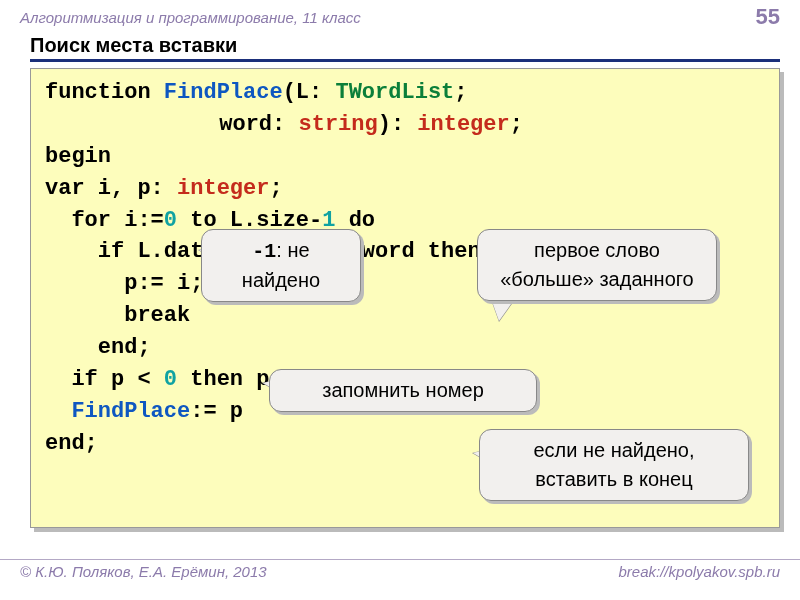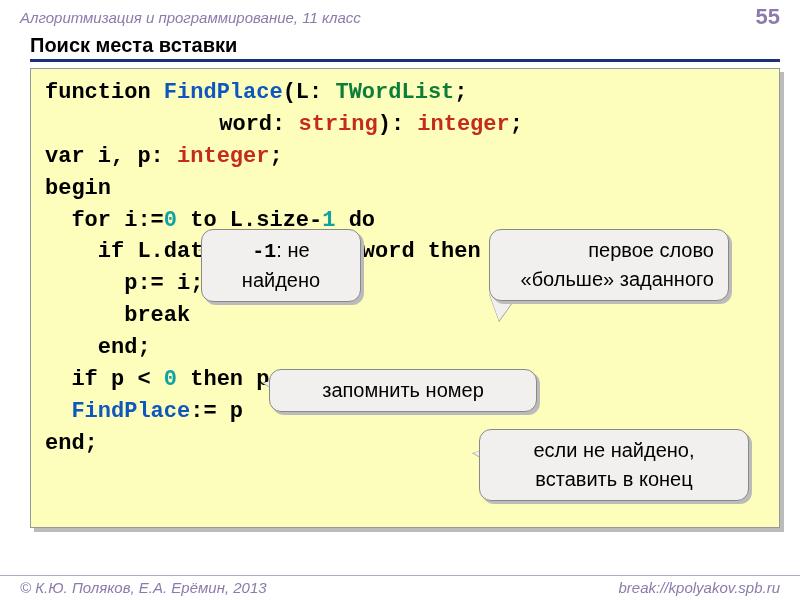--- a/index.html
+++ b/index.html
@@ -70,29 +70,29 @@
   }
   .callout .b { font-weight: bold; font-family: "Courier New", monospace; }
   .tail {
     position: absolute;
     width: 0;
     height: 0;
   }
   
   #c1 { left: 170px; top: 160px; width: 130px; }
   #c1-tail { left: 168px; top: 173px; border-top: 8px solid transparent; border-bottom: 16px solid transparent; border-right: 28px solid #F2F0EE; filter: drop-shadow(-1px 0 0 #888);}
-  #c2 { left: 458px; top: 160px; width: 210px; text-align: right; }
+  #c2 { left: 446px; top: 160px; width: 210px; }
   #c2-tail { left: 458px; top: 224px; border-left: 10px solid transparent; border-right: 20px solid transparent; border-top: 28px solid #F2F0EE; filter: drop-shadow(0 1px 0 #888);}
   #c3 { left: 238px; top: 300px; width: 238px; }
   #c3-tail { left: 232px; top: 308px; border-top: 6px solid transparent; border-bottom: 14px solid transparent; border-right: 24px solid #F2F0EE; filter: drop-shadow(-1px 0 0 #888);}
   #c4 { left: 448px; top: 360px; width: 240px; }
   #c4-tail { left: 442px; top: 378px; border-top: 6px solid transparent; border-bottom: 14px solid transparent; border-right: 24px solid #F2F0EE; filter: drop-shadow(-1px 0 0 #888);}
   .footer {
     position: absolute;
-    bottom: 4px;
+    bottom: 20px;
     left: 0;
     right: 0;
     border-top: 1px solid #b3a8c5;
     padding: 3px 20px 0 20px;
     display: flex;
     justify-content: space-between;
     color: #8C7BAB;
     font-style: italic;
     font-size: 15px;
   }
@@ -103,22 +103,22 @@
 <div class="header">
   <span>Алгоритмизация и программирование, 11 класс</span>
   <span class="page-num">55</span>
 </div>
 
 <div class="title">Поиск места вставки</div>
 
 <div class="code-box">
   <div><span>function </span><span class="kw-blue">FindPlace</span><span>(L: </span><span class="kw-green">TWordList</span><span>;</span></div>
   <div style="padding-left: 13.2ch;"><span>word: </span><span class="kw-red">string</span><span>): </span><span class="kw-red">integer</span><span>;</span></div>
+  <div>begin</div>
   <div><span>var i, p: </span><span class="kw-red">integer</span><span>;</span></div>
-  <div>begin</div>
   <div style="white-space: pre;"><span>  for i:=</span><span class="num-cyan">0</span><span> to L.size-</span><span class="num-cyan">1</span><span> do</span></div>
   <div style="white-space: pre;">    if L.data[i].word &gt; word then begin</div>
   <div style="white-space: pre;">      p:= i;</div>
   <div style="white-space: pre;">      break</div>
   <div style="white-space: pre;">    end;</div>
   <div style="white-space: pre;"><span>  if p &lt; </span><span class="num-cyan">0</span><span> then p:= L.size;</span></div>
   <div style="white-space: pre;"><span>  </span><span class="kw-blue">FindPlace</span><span>:= p</span></div>
   <div>end;</div>
 
   <div class="tail" id="c1-tail"></div>

